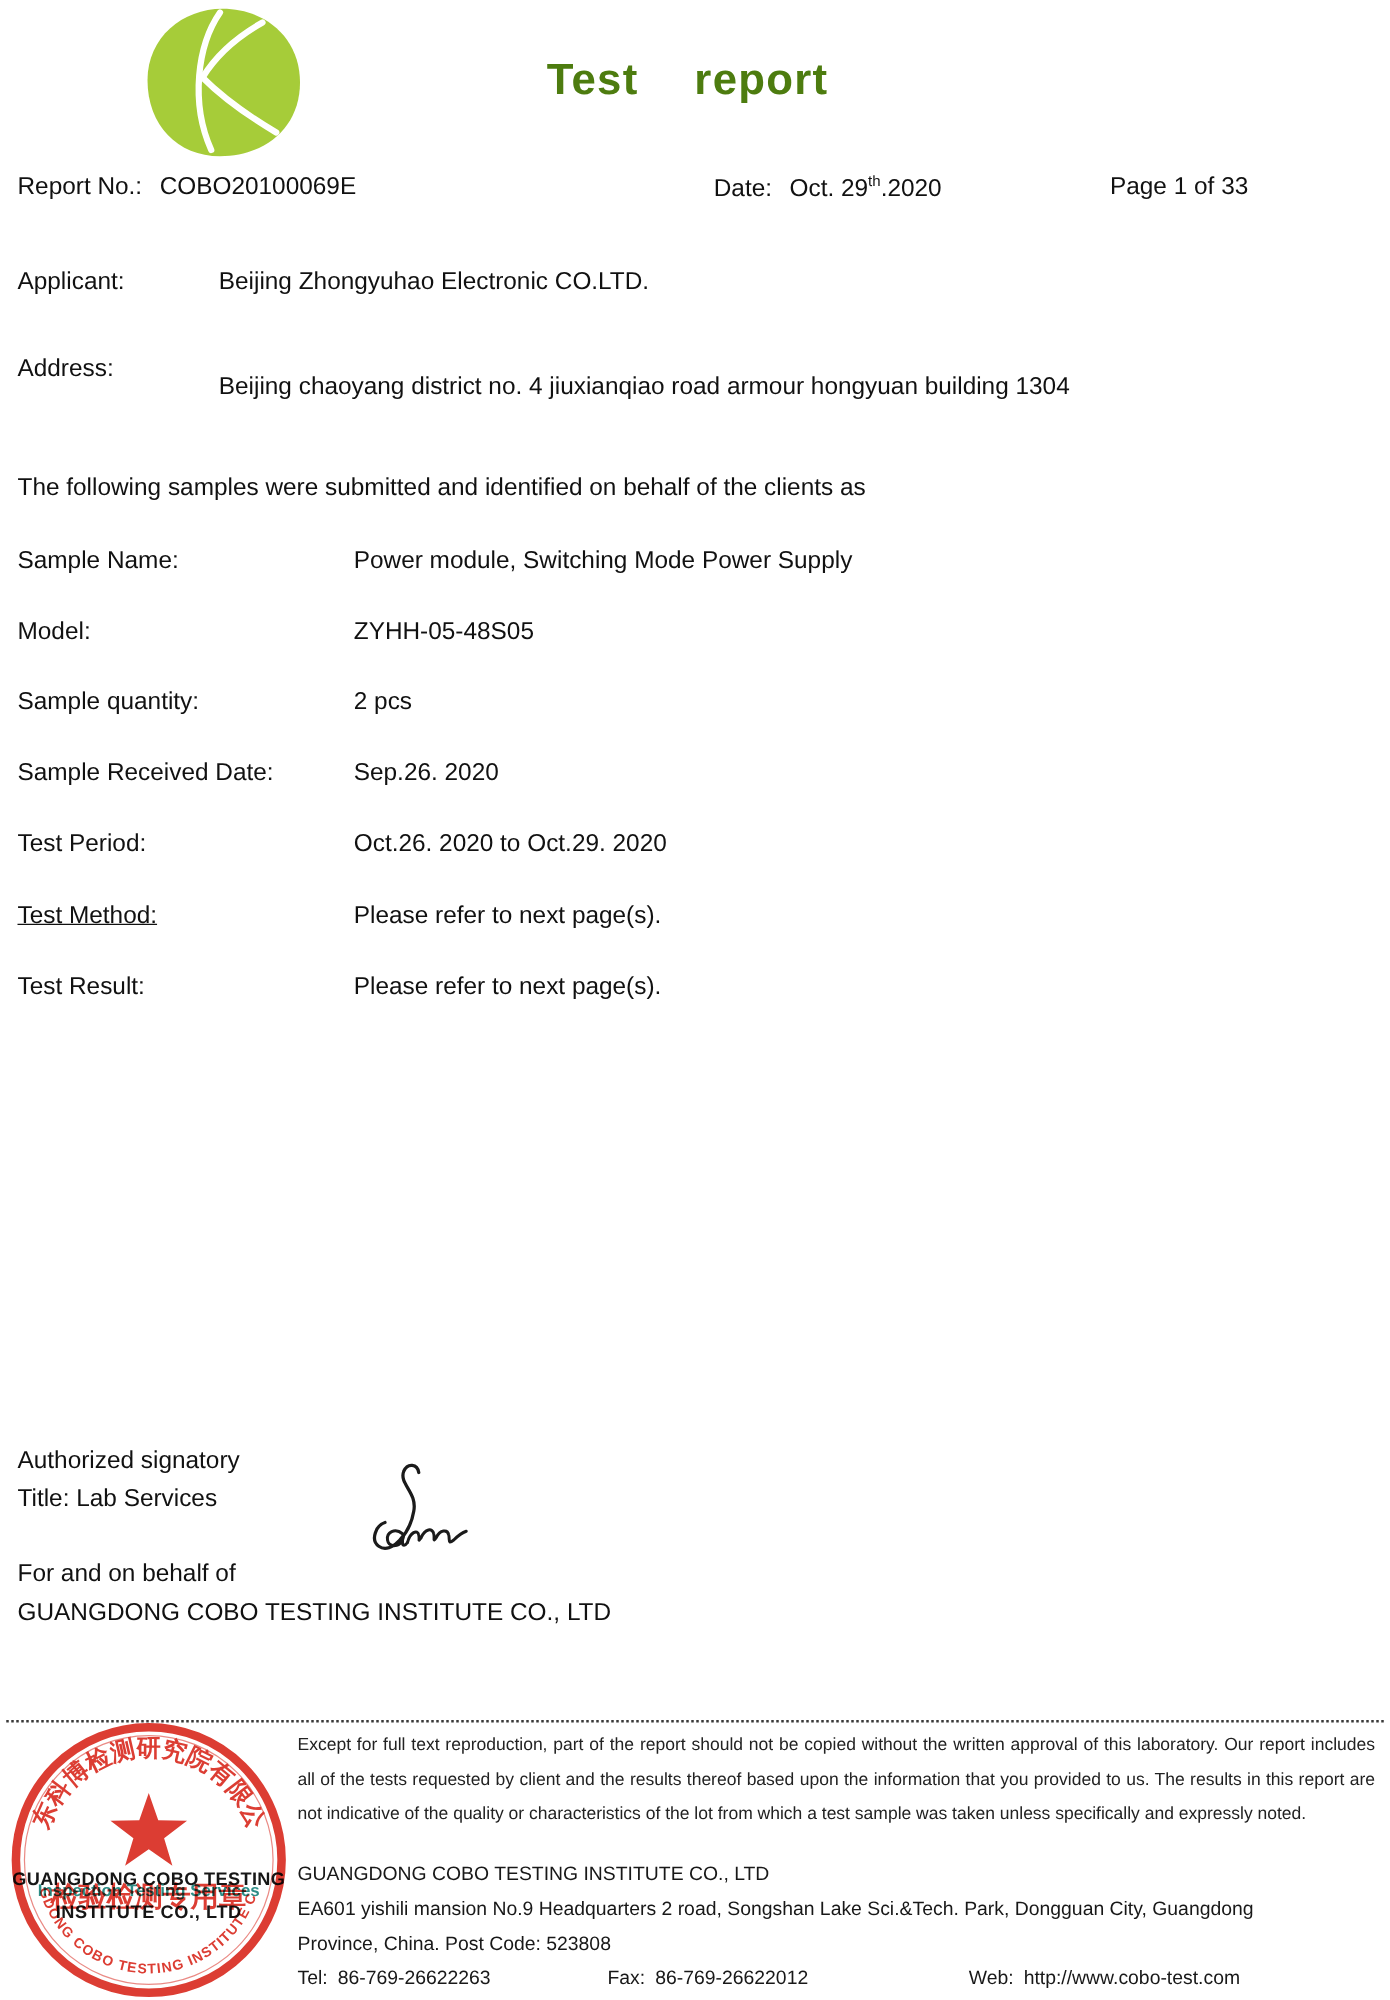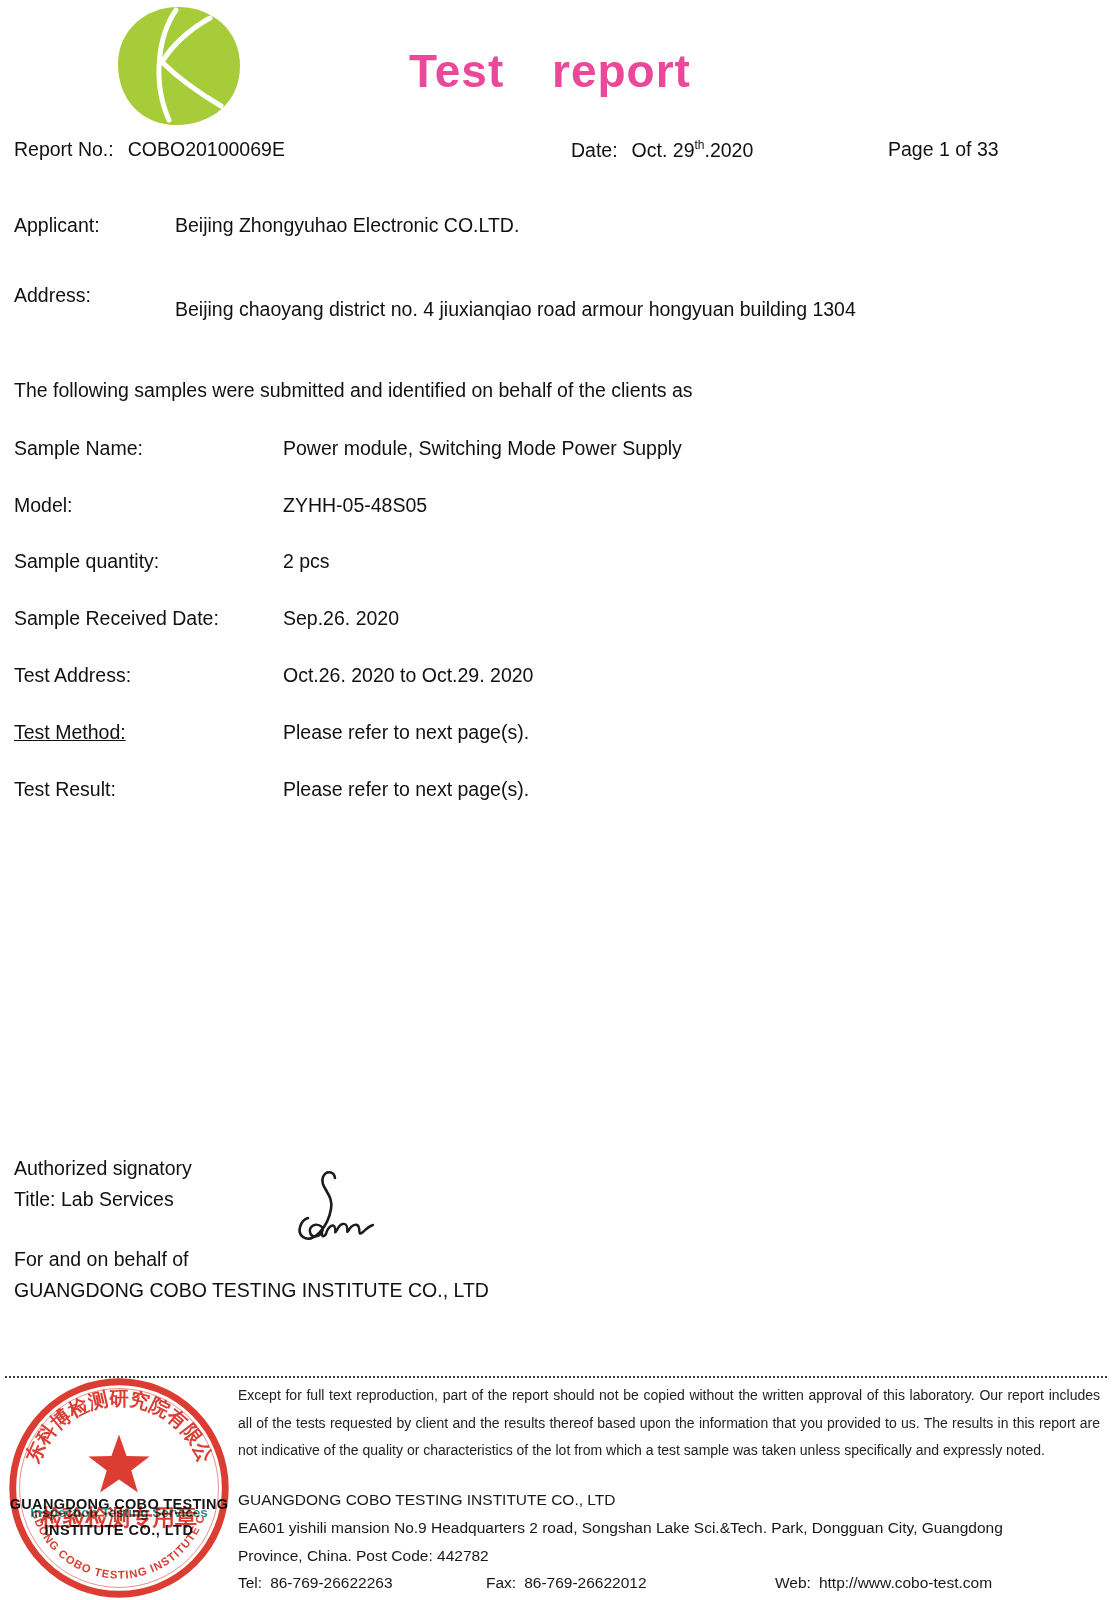--- a/index.html
+++ b/index.html
@@ -14,23 +14,23 @@
     color: #1a1a1a;
     overflow: hidden;
   }
   .abs { position: absolute; }
 
   
   .logo { left: 116px; top: 6px; width: 128px; height: 120px; }
   .title {
     left: 0; top: 44px; width: 1100px;
     text-align: center;
-    font-size: 46px; font-weight: bold;
+    font-size: 35px; font-weight: bold;
     letter-spacing: 1px; word-spacing: 34px;
-    color: #ec4899;
+    color: #4d7c0f;
   }
   .meta-row { top: 138px; font-size: 19.5px; color: #111; }
   .meta-label { display: inline-block; }
   .meta-val { display: inline-block; margin-left: 14px; }
   sup { font-size: 12px; }
 
   
   .field-label { font-size: 19.5px; color: #111; }
   .field-value { font-size: 19.5px; color: #111; }
   .intro { left: 14px; top: 379px; font-size: 19.5px; color: #111; }
@@ -106,21 +106,21 @@
 
   <div class="abs field-label" style="left:14px; top:494px;">Model:</div>
   <div class="abs field-value" style="left:283px; top:494px;">ZYHH-05-48S05</div>
 
   <div class="abs field-label" style="left:14px; top:550px;">Sample quantity:</div>
   <div class="abs field-value" style="left:283px; top:550px;">2 pcs</div>
 
   <div class="abs field-label" style="left:14px; top:607px;">Sample Received Date:</div>
   <div class="abs field-value" style="left:283px; top:607px;">Sep.26. 2020</div>
 
-  <div class="abs field-label" style="left:14px; top:664px;">Test Address:</div>
+  <div class="abs field-label" style="left:14px; top:664px;">Test Period:</div>
   <div class="abs field-value" style="left:283px; top:664px;">Oct.26. 2020 to Oct.29. 2020</div>
 
   <div class="abs field-label" style="left:14px; top:721px;text-decoration:underline;">Test Method:</div>
   <div class="abs field-value" style="left:283px; top:721px;">Please refer to next page(s).</div>
 
   <div class="abs field-label" style="left:14px; top:778px;">Test Result:</div>
   <div class="abs field-value" style="left:283px; top:778px;">Please refer to next page(s).</div>
 
   <div class="abs sig-text" style="left:14px; top:1157px;">Authorized signatory</div>
   <div class="abs sig-text" style="left:14px; top:1188px;">Title: Lab Services</div>
@@ -156,21 +156,21 @@
     <text x="120" y="158" text-anchor="middle" font-size="23" font-weight="bold" fill="#d92c21">检验检测专用章</text>
     <text font-size="11.5" font-weight="bold" fill="#d92c21" letter-spacing="1">
       <textPath href="#arcBottom" startOffset="50%" text-anchor="middle">GUANGDONG COBO TESTING INSTITUTE CO.,LTD</textPath>
     </text>
   </svg>
 
   <div class="abs disclaimer">Except for full text reproduction, part of the report should not be copied without the written approval of this laboratory. Our report includes all of the tests requested by client and the results thereof based upon the information that you provided to us. The results in this report are not indicative of the quality or characteristics of the lot from which a test sample was taken unless specifically and expressly noted.</div>
 
   <div class="abs foot-line foot-company">GUANGDONG COBO TESTING INSTITUTE CO., LTD</div>
   <div class="abs foot-line foot-addr1">EA601 yishili mansion No.9 Headquarters 2 road, Songshan Lake Sci.&amp;Tech. Park, Dongguan City, Guangdong</div>
-  <div class="abs foot-line foot-addr2">Province, China. Post Code: 442782</div>
+  <div class="abs foot-line foot-addr2">Province, China. Post Code: 523808</div>
 
   <div class="abs foot-line foot-contact">
     <span class="contact-item c-tel"><span class="contact-label">Tel:</span><span>86-769-26622263</span></span>
     <span class="contact-item c-fax"><span class="contact-label">Fax:</span><span>86-769-26622012</span></span>
     <span class="contact-item c-web"><span class="contact-label">Web:</span><span>http://www.cobo-test.com</span></span>
   </div>
 
 </div>
 
 </body></html>

